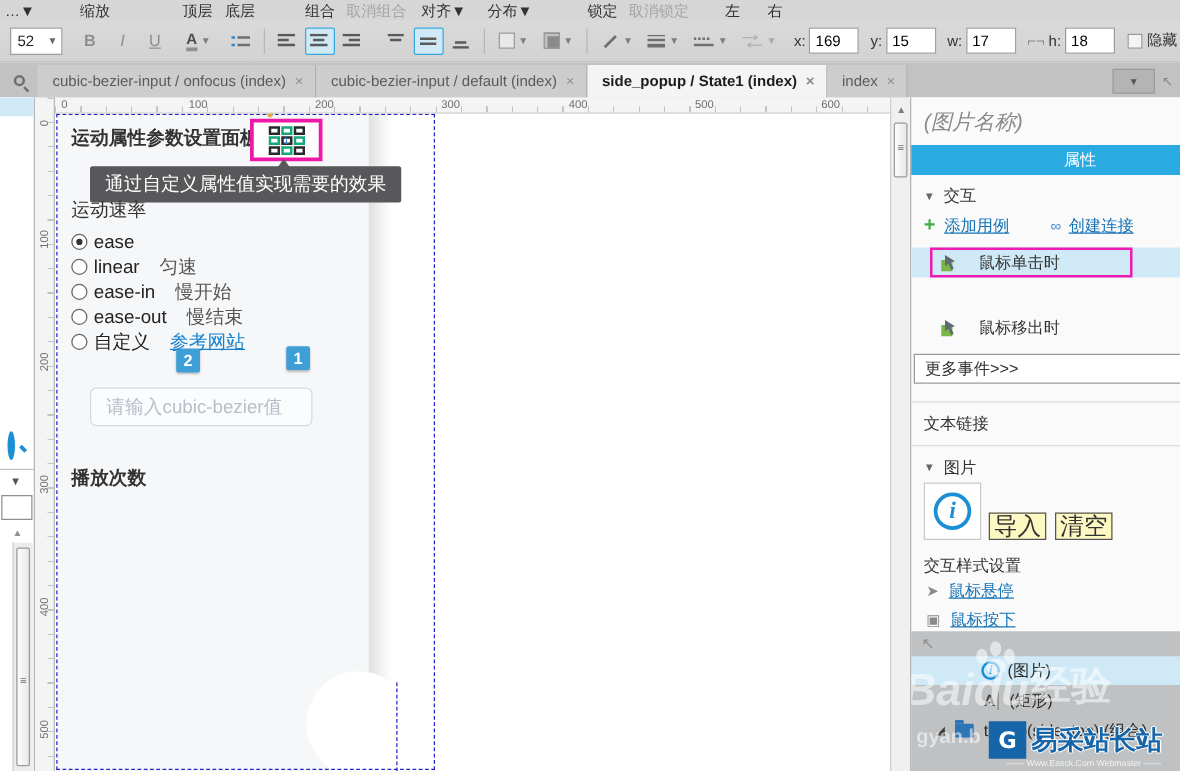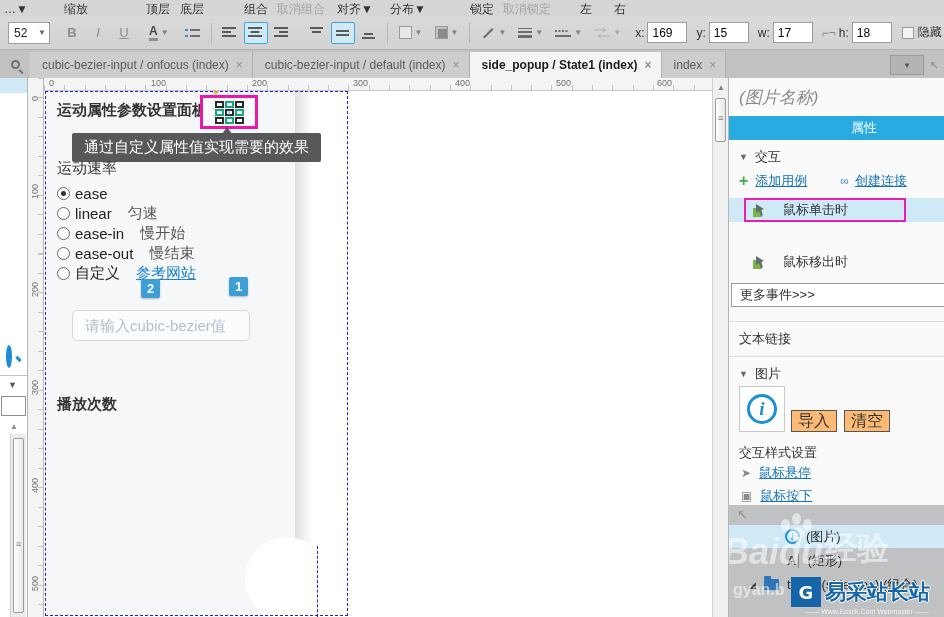--- a/index.html
+++ b/index.html
@@ -121,21 +121,21 @@
   .opt-desc { margin-left:16px; color:#555; }
   .opt-desc.link { color:#1b82cb; text-decoration:underline; }
 
   .num-badge { position:absolute; width:19px; height:19px; background:#3d9fd6; color:#fff;
     font-size:13px; font-weight:bold; display:flex; align-items:center; justify-content:center;
     border-radius:2px; box-shadow:0 1px 2px rgba(0,0,0,.25); }
   .cv-input { position:absolute; left:28px; top:219px; width:178px; height:31px;
     border:1px solid #d5d9de; border-radius:5px; background:#fbfcfe; font-size:15px;
     padding-left:12px; font-family:inherit; color:#333; }
   .cv-input::placeholder { color:#b6bfc9; }
-  .cv-play { position:absolute; left:13px; top:282px; font-size:15px; font-weight:bold; color:#333;margin-top:22px; }
+  .cv-play { position:absolute; left:13px; top:282px; font-size:15px; font-weight:bold; color:#333; }
 
   
   #cv-scroll { position:absolute; left:712px; top:0; width:16px; height:539px;
     background:#f0f0f0; border-left:1px solid #cfcfcf; }
   #cv-scroll .up { position:absolute; left:4px; top:5px; color:#7d7d7d; font-size:8px; }
   #cv-scroll .thumb { position:absolute; left:2px; top:20px; width:11px; height:44px;
     background:linear-gradient(90deg,#fdfdfd,#e7e7e7); border:1px solid #9a9a9a; border-radius:2px; }
   #cv-scroll .grip { position:absolute; left:2px; top:14px; color:#777; font-size:9px; }
 
   
@@ -157,22 +157,22 @@
   .cursor-ic svg { position:absolute; left:2px; top:0; }
   .evt-label { margin-left:17px; }
   .more-box { position:absolute; left:2px; top:205px; width:218px; height:24px; background:#fff;
     border:1px solid #9a9a9a; line-height:22px; padding-left:8px; }
   .hr { position:absolute; left:0; width:216px; height:1px; background:#dcdcdc; }
   .thumb-box { position:absolute; left:10px; top:308px; width:46px; height:46px; background:#fff;
     border:1px solid #c9c9c9; display:flex; align-items:center; justify-content:center; }
   .info-ic { width:30px; height:30px; border:3px solid #1b8fd6; border-radius:50%;
     color:#1b8fd6; font-size:19px; font-weight:bold; font-family:"Liberation Serif",serif;
     display:flex; align-items:center; justify-content:center; font-style:italic; }
-  .mini-btn { position:absolute; top:332px; width:46px; height:22px; background:#fdba74;
-    border:1px solid #555; display:flex; align-items:center; justify-content:center; font-size:16px; }
+  .mini-btn { position:absolute; top:332px; width:46px; height:22px; background:#fef9c3;
+    border:1px solid #555; display:flex; align-items:center; justify-content:center; font-size:19px; }
   .style-link { position:absolute; display:flex; align-items:center; gap:8px; left:12px; }
   .gcur { color:#8a8a8a; font-size:12px; }
 
   
   #overlay { position:absolute; left:0; top:427px; width:216px; height:112px;
     background:rgba(186,188,190,.92); overflow:hidden; }
   #overlay .backarrow { position:absolute; left:8px; top:2px; color:#8d8d8d; font-size:13px; }
   .ol-row { position:absolute; left:0; width:216px; height:23px; display:flex; align-items:center; font-size:13px; color:#2b2b2b; }
   .ol-row.hl { background:#cfe9f7; }
   .mini-info { width:15px; height:15px; border:2px solid #1b8fd6; border-radius:50%; color:#1b8fd6;

